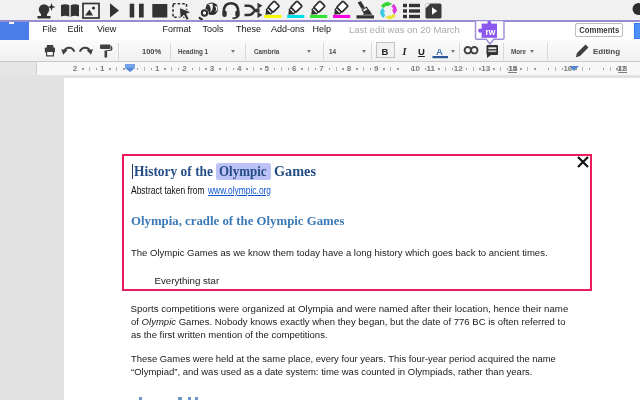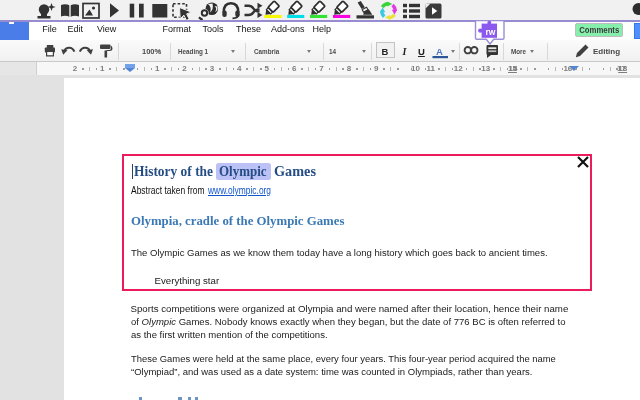--- a/index.html
+++ b/index.html
@@ -125,22 +125,23 @@
   <div class="abs" style="left:8.5px;top:21.5px;width:5.5px;height:2.5px;background:#ffffff;"></div>
   <span class="menuitem" style="left:42.3px;">File</span>
   <span class="menuitem" style="left:67.5px;">Edit</span>
   <span class="menuitem" style="left:96.9px;">View</span>
   <span class="menuitem" style="left:110px;margin-top:16px;">Insert</span>
   <span class="menuitem" style="left:162.5px;">Format</span>
   <span class="menuitem" style="left:202.5px;">Tools</span>
   <span class="menuitem" style="left:236px;">These</span>
   <span class="menuitem" style="left:271px;">Add-ons</span>
   <span class="menuitem" style="left:312.5px;">Help</span>
-
-  <div class="abs" style="left:575px;top:22.5px;width:46px;height:12px;background:#86efac;border:1px solid #bdbdbd;border-radius:2px;text-align:center;font-size:9px;font-weight:bold;color:#3a3a3a;line-height:13px;"><span style="display:inline-block;transform:scaleX(0.86);transform-origin:50% 0;">Comments</span></div>
+  <span class="abs" style="left:349px;top:25px;font-size:9.5px;color:#ababab;line-height:1;">Last edit was on 20 March</span>
+
+  <div class="abs" style="left:575px;top:22.5px;width:46px;height:12px;background:#ffffff;border:1px solid #bdbdbd;border-radius:2px;text-align:center;font-size:9px;font-weight:bold;color:#3a3a3a;line-height:13px;"><span style="display:inline-block;transform:scaleX(0.86);transform-origin:50% 0;">Comments</span></div>
 
   <div class="abs" style="left:634px;top:22.5px;width:6px;height:14.5px;background:#4d90fe;border:1px solid #3079ed;"></div>
 
   <div class="abs" style="left:0;top:40px;width:640px;height:21px;background:linear-gradient(#fbfbfb,#f0f0f0);border-bottom:1px solid #c9c9c9;"></div>
   <svg class="abs" style="left:0;top:40px;" width="640" height="22" viewBox="0 0 640 22">
     <g fill="#404040">
 
       <rect x="46.8" y="5" width="6.5" height="3"></rect>
       <rect x="44.8" y="7.5" width="10.2" height="5" rx="0.8"></rect>
       <path d="M46.6 11.5 L53.4 11.5 L53.4 15.8 L46.6 15.8 Z" fill="#fbfbfb" stroke="#404040" stroke-width="1.2"></path>

